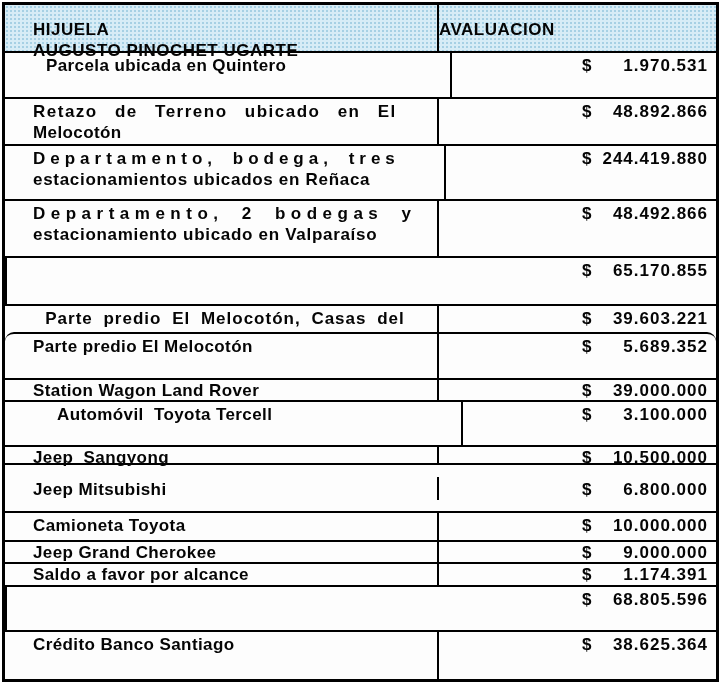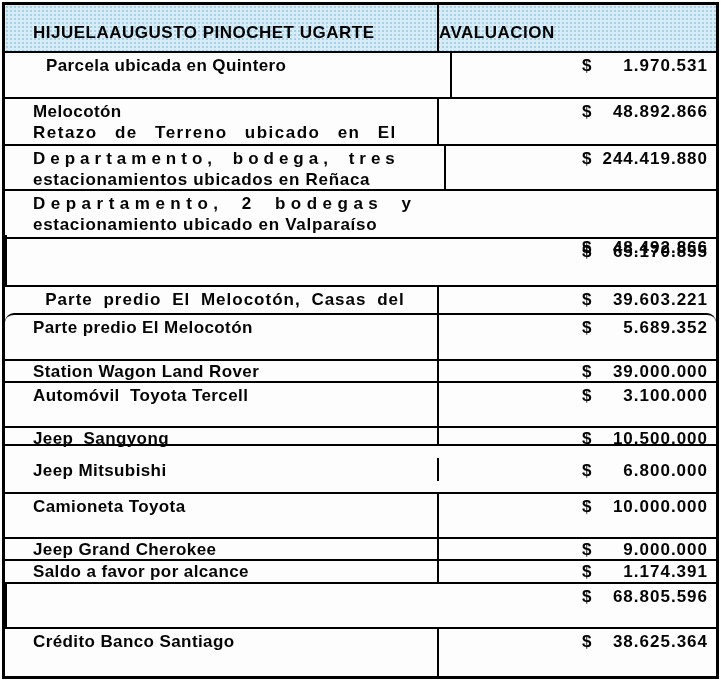--- a/index.html
+++ b/index.html
@@ -35,46 +35,47 @@
     line-height: 21px;
   }
   .cell.val {
     flex: 1;
     border-left: 2px solid #000;
     padding-top: 2px;
     line-height: 21px;
   }
   .cell.hdr {
     display: flex;
-    align-items: center;
+    flex-direction: column;
+    align-items: flex-start;
     justify-content: flex-start;
-    padding-top: 8px;
+    padding-top: 14px;
     text-align: center;
     letter-spacing: 0.5px;
   }
   .line { white-space: pre-wrap; }
   
   .jw  { letter-spacing: 1.5px; word-spacing: 11px; }
   .jc  { letter-spacing: 5px;   word-spacing: 6px;  }
   .jc2 { letter-spacing: 5.5px; word-spacing: 8px;  }
   .jm  { letter-spacing: 1px;   word-spacing: 5px;  }
   .ls-sm { letter-spacing: 0.7px; }
   .amt {
     display: flex;
     justify-content: space-between;
     width: 126px;
     margin-left: auto;
     margin-right: 8px;
     letter-spacing: 1px;
   }
   
-  .r0  { height: 46px; padding-left: 13px; } .r1  { height: 47px; } .r2  { height: 45px; gap: 7px; }
-  .r3  { height: 48px; flex-direction: column; } .r4  { height: 48px; } .r5  { height: 28px; text-align: center; }
-  .r6  { height: 46px; border-radius: 9px; } .r7  { height: 22px; } .r8  { height: 45px; }
-  .r9  { height: 18px; } .r10 { height: 48px; align-items: center; } .r11 { height: 45px; }
+  .r0  { height: 46px; padding-left: 13px; } .r1  { height: 47px; } .r2  { height: 55px; gap: 7px; }
+  .r3  { height: 57px; } .r4  { height: 48px; } .r5  { height: 28px; text-align: center; }
+  .r6  { height: 46px; border-radius: 9px; } .r7  { height: 22px; } .r8  { height: 45px; padding-left: 24px; }
+  .r9  { height: 18px; } .r10 { height: 48px; align-items: center; } .r11 { height: 29px; }
   .r12 { height: 22px; } .r13 { height: 23px; } .r14 { height: 45px; }
   .r15 { height: 49px; }
   .r7 .cell, .r9 .cell, .r12 .cell, .r13 .cell { padding-top: 0; }
 </style>
 </head>
 <body>
 
 <div class="page">
   <div class="tbl">
 
@@ -95,22 +96,22 @@
       <div class="cell val">
         <div class="amt">
           <span>$</span>
           <span>1.970.531</span>
         </div>
       </div>
     </div>
 
     <div class="trow r1">
       <div class="cell desc">
+        <div class="line jw">Retazo de Terreno ubicado en El</div>
         <div class="line">Melocotón</div>
-        <div class="line jw">Retazo de Terreno ubicado en El</div>
       </div>
       <div class="cell val">
         <div class="amt">
           <span>$</span>
           <span>48.892.866</span>
         </div>
       </div>
     </div>
 
     <div class="trow r2">

